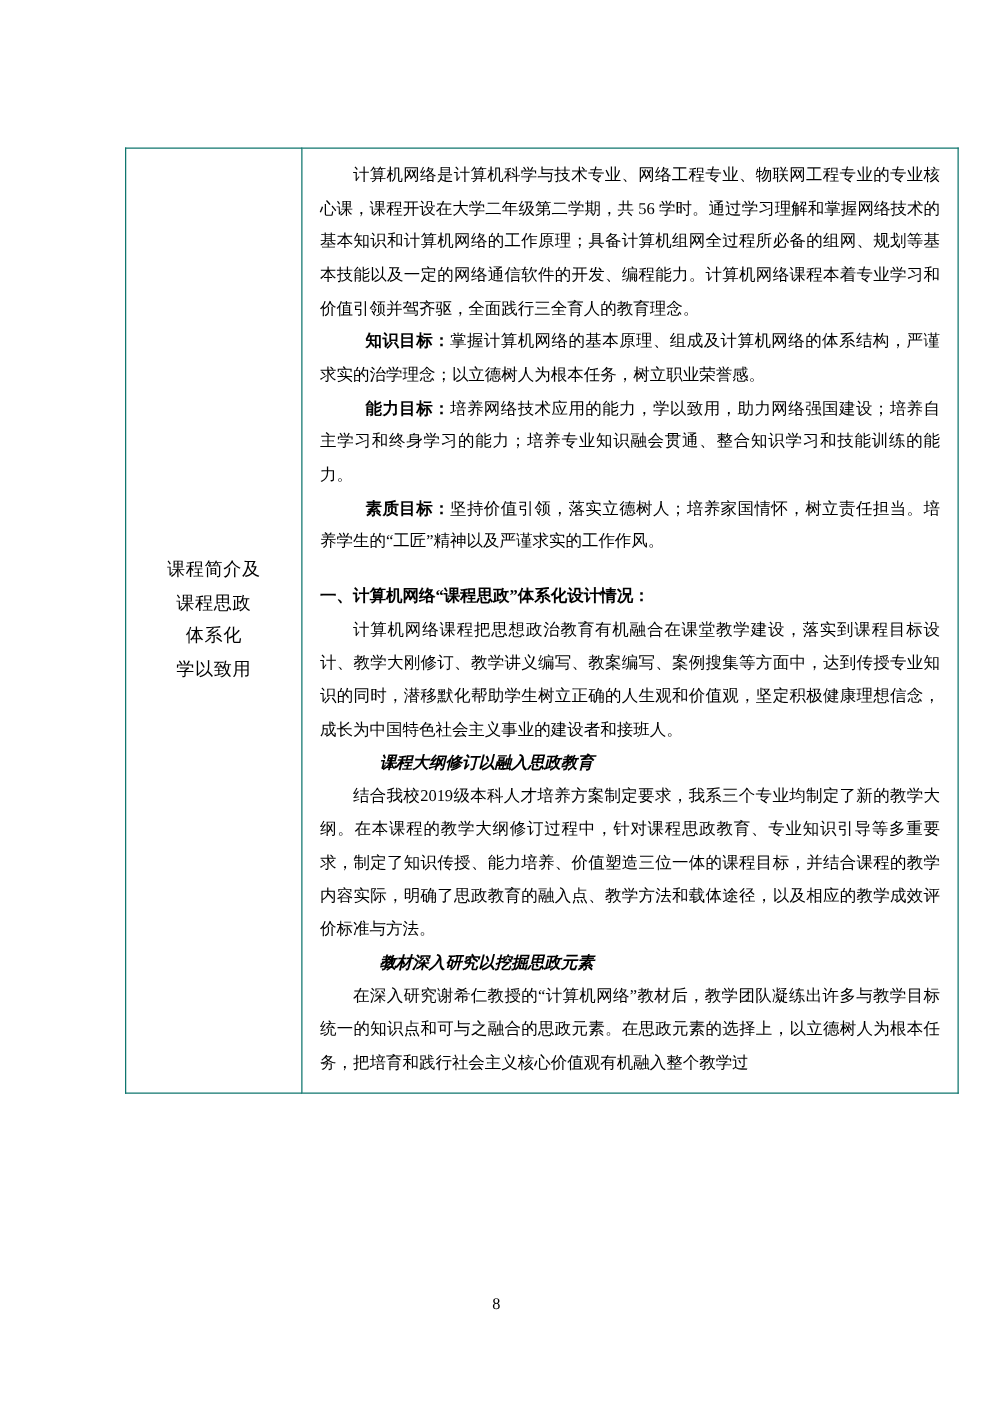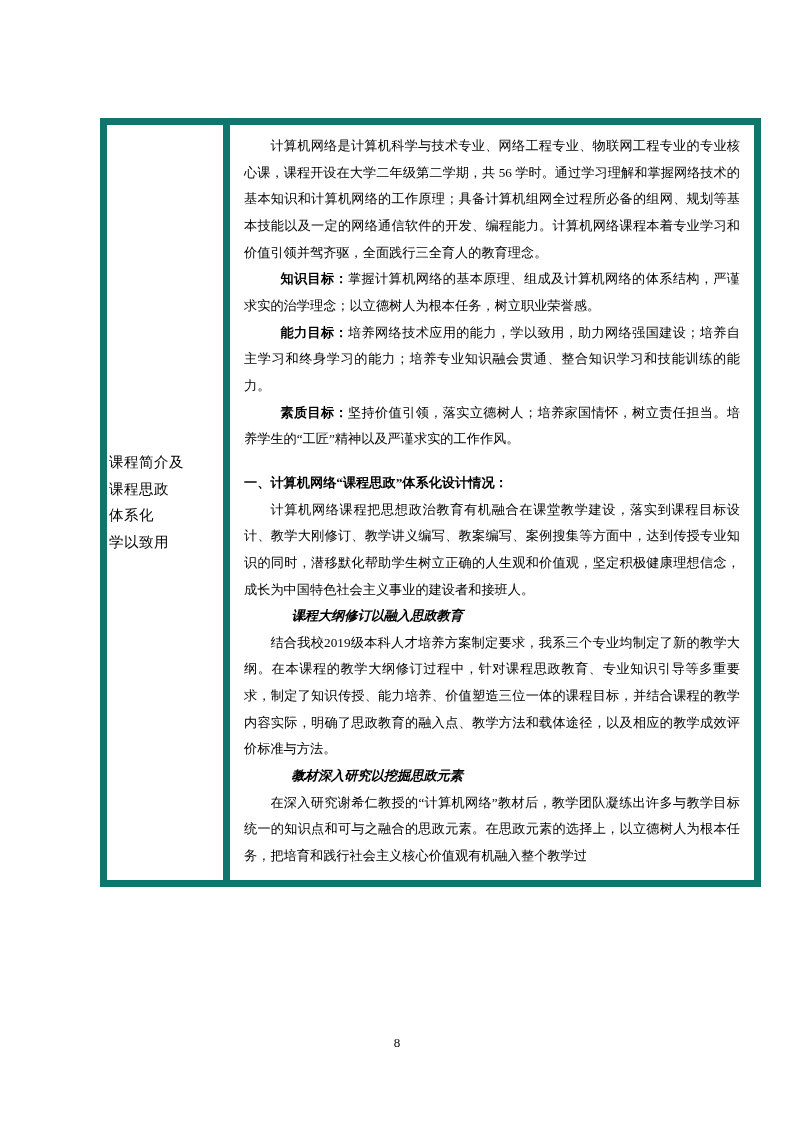--- a/index.html
+++ b/index.html
@@ -22,31 +22,32 @@
   }
   .doc-table {
     position: absolute;
     left: 100px;
     top: 118px;
     width: 608px;
     border-collapse: collapse;
     table-layout: fixed;
   }
   .doc-table td {
-    border: 7px solid #0f766e;
+    border: 1px solid #0f766e;
     vertical-align: middle;
     padding: 0;
   }
   td.label-cell {
     width: 112px;
+    text-align: center;
     font-size: 14.5px;
     line-height: 1.85;
     letter-spacing: 0.5px;
     vertical-align: middle;
-    padding: 4px 2px;
+    padding: 4px 14px;
     border-radius: 19px;
   }
   td.body-cell {
     width: 496px;
     padding: 8px 14px 10px 14px;
     vertical-align: top;
   }
   .label-cell .lbl-line {
     display: block;
   }

